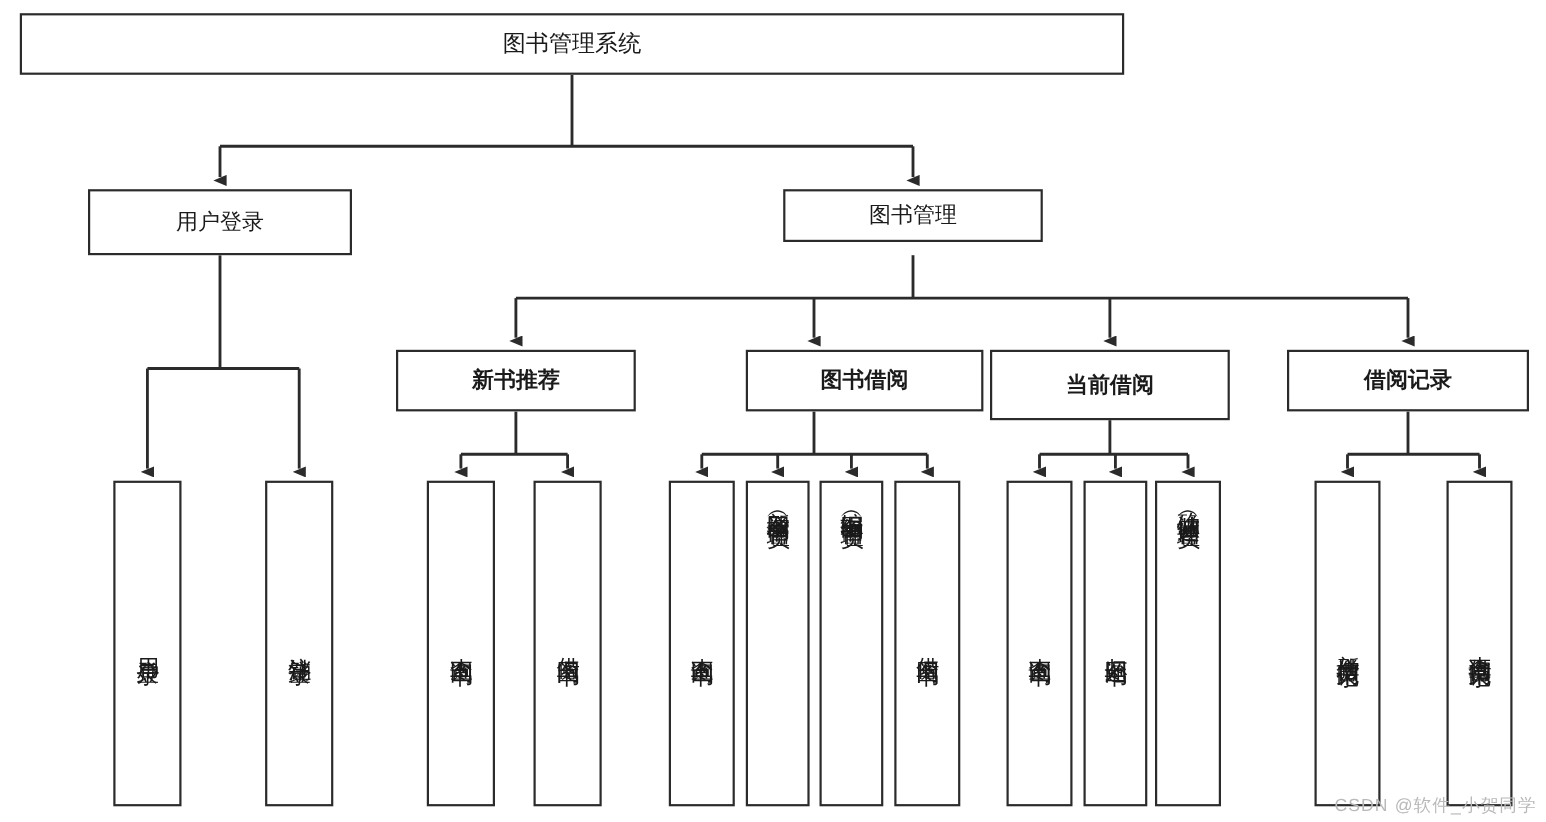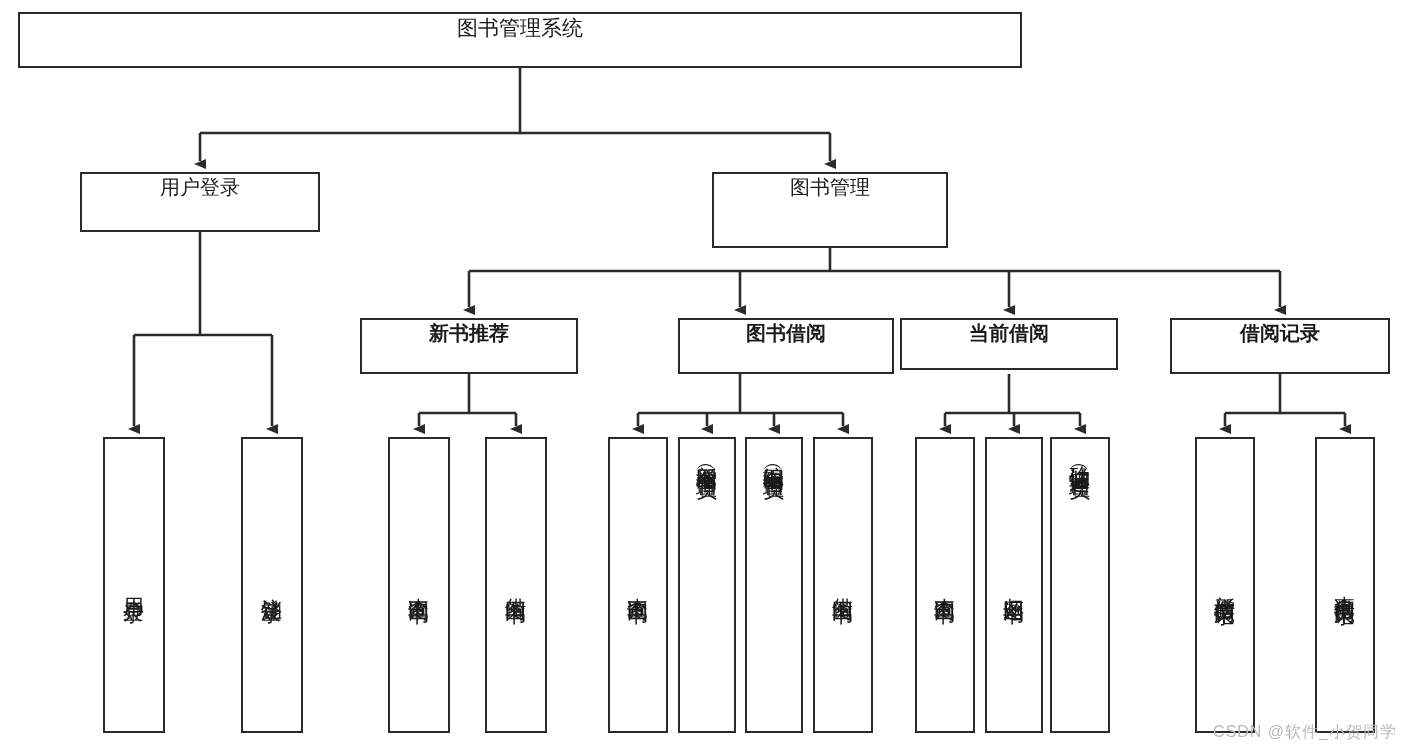--- a/index.html
+++ b/index.html
@@ -24,21 +24,21 @@
     width: 1405px;
     height: 747px;
     pointer-events: none;
   }
   .node {
     position: absolute;
     box-sizing: border-box;
     border: 2px solid #2b2b2b;
     background: #ffffff;
     display: flex;
-    align-items: flex-start;
+    align-items: center;
     justify-content: center;
     color: #1a1a1a;
   }
   .node .label {
     display: block;
     text-align: center;
     line-height: 1.32;
   }
   .node-root .label {
     font-size: 21px;
@@ -130,30 +130,30 @@
       </g>
   </svg>
 
   <div id="nodes-layer">
       <div class="node node-root" style="left: 18px; top: 12px; width: 1004px; height: 56px;">
         <span class="label">图书管理系统</span>
       </div>
       <div class="node node-l2" style="left: 80px; top: 172px; width: 240px; height: 60px;">
         <span class="label">用户登录</span>
       </div>
-      <div class="node node-l2" style="left: 712px; top: 172px; width: 236px; height: 76px;">
+      <div class="node node-l2" style="left: 712px; top: 172px; width: 236px; height: 48px;">
         <span class="label">图书管理</span>
       </div>
       <div class="node node-l3" style="left: 360px; top: 318px; width: 218px; height: 56px;">
         <span class="label">新书推荐</span>
       </div>
       <div class="node node-l3" style="left: 632px; top: 318px; width: 216px; height: 56px; margin-left: 46px;">
         <span class="label">图书借阅</span>
       </div>
-      <div class="node node-l3" style="left: 900px; top: 318px; width: 218px; height: 52px;">
+      <div class="node node-l3" style="left: 900px; top: 318px; width: 218px; height: 64px;">
         <span class="label">当前借阅</span>
       </div>
       <div class="node node-l3" style="left: 1170px; top: 318px; width: 220px; height: 56px;">
         <span class="label">借阅记录</span>
       </div>
       <div class="node node-leaf align-mid" style="left: 103px; top: 437px; width: 62px; height: 296px;">
         <span class="label">用户登录</span>
       </div>
       <div class="node node-leaf align-mid" style="left: 241px; top: 437px; width: 62px; height: 296px;">
         <span class="label">注销登录</span>

